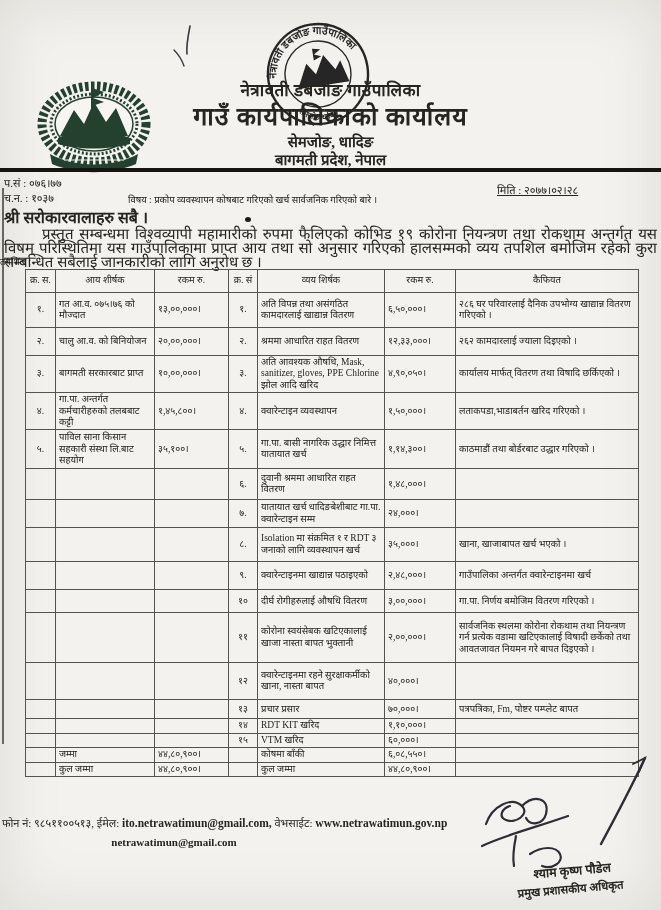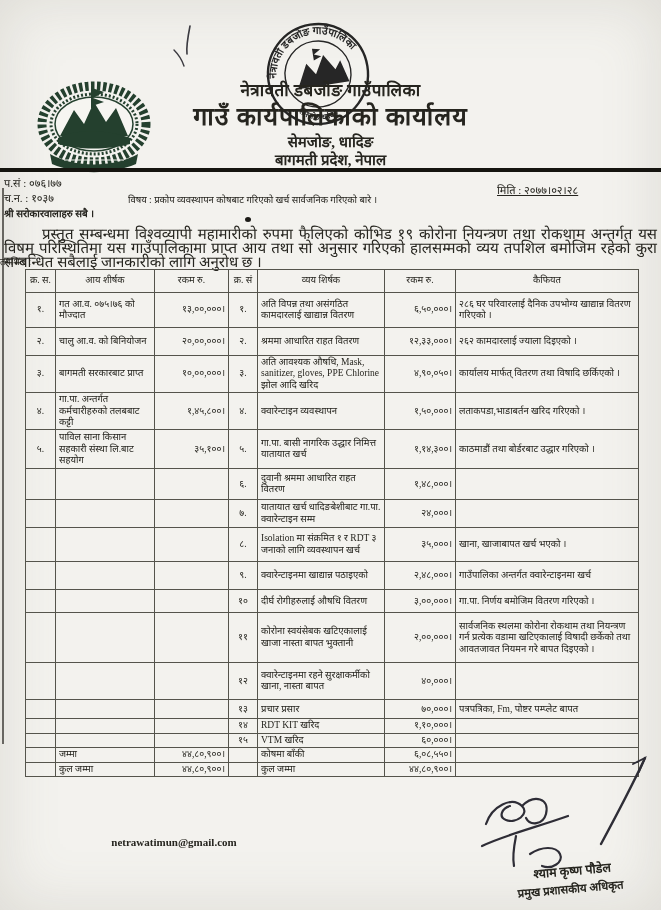--- a/index.html
+++ b/index.html
@@ -15,29 +15,29 @@
   .ctr{left:0;right:0;text-align:center;}
   .t1{top:78px;font-size:17px;font-weight:bold;letter-spacing:.5px;}
   .t2{top:98px;font-size:25px;font-weight:bold;letter-spacing:1px;}
   .t3{top:131px;font-size:15px;font-weight:bold;}
   .t4{top:149px;font-size:15px;font-weight:bold;}
   .rule{top:168px;left:0;right:0;height:4px;background:#15140f;}
   .meta{font-size:11px;line-height:15px;}
   .refblock{left:4px;top:176px;}
   .dateblock{left:497px;top:183px;text-decoration:underline;}
   .subject{left:128px;top:193px;font-size:9.5px;}
-  .salute{left:4px;top:206px;font-size:10px;font-weight:bold;}
+  .salute{left:4px;top:206px;font-size:16px;font-weight:bold;}
   .bodytext{left:4px;top:227px;width:653px;font-size:15px;line-height:14px;text-align:justify;text-indent:38px;}
   .caption{top:255px;left:0;right:40px;text-align:left;font-size:9.5px;}
   table.main{position:absolute;left:25px;top:269px;width:613px;border-collapse:collapse;table-layout:fixed;font-size:9.5px;line-height:1.2;}
   table.main th,table.main td{border:1px solid #55544c;padding:1px 3px;vertical-align:middle;overflow:hidden;}
   table.main th{font-weight:normal;text-align:center;font-size:9.5px;height:20px;}
   td.a-c{text-align:center;}
   td.a-l{text-align:left;}
-  td.a-r{text-align:right;padding-right:5px;}
+  td.a-r{text-align:left;padding-right:5px;}
   .footerline{left:2px;top:815px;font-size:11px;white-space:nowrap;}
   .footerline b{font-size:11.5px;}
   .footer2{left:104px;top:836px;width:140px;text-align:center;font-weight:bold;font-size:11px;}
   .signname{left:502px;top:862px;width:140px;text-align:center;font-weight:bold;font-size:12.5px;transform:rotate(-5deg);}
   .signtitle{left:488px;top:881px;width:165px;text-align:center;font-size:11.5px;font-weight:bold;transform:rotate(-5deg);}
   .scanline{left:2px;top:188px;width:2px;height:556px;background:#3c3b36;opacity:.75;}
   .inkdot{left:245px;top:217px;width:6px;height:5px;background:#1c1b17;border-radius:50%;}
   .stamp{left:262px;top:14px;width:112px;height:120px;transform:rotate(-9deg);opacity:.93;}
   .emblem{left:30px;top:80px;width:128px;height:94px;}
   .sig{left:472px;top:788px;width:110px;height:84px;}
@@ -283,20 +283,27 @@
           <td class="a-l">कुल जम्मा</td>
           <td class="a-r">४४,८०,९००।</td>
           <td class="a-c"></td>
           <td class="a-l">कुल जम्मा</td>
           <td class="a-r">४४,८०,९००।</td>
           <td class="a-l"></td>
         </tr>
       </tbody>
   </table>
 
+  <div class="abs footerline">
+    <span>फोन नं: ९८५११००५१३,</span>
+    <span>ईमेल:</span>
+    <b>ito.netrawatimun@gmail.com,</b>
+    <span>वेभसाईट:</span>
+    <b>www.netrawatimun.gov.np</b>
+  </div>
   <div class="abs footer2">netrawatimun@gmail.com</div>
 
   <svg class="abs sig" viewBox="0 0 110 84">
     <g stroke="#2e2d36" stroke-width="2.2" fill="none" stroke-linecap="round">
       <path d="M14 36 C20 18 40 8 50 18 C58 26 44 36 34 32 C26 29 30 20 38 18"></path>
       <path d="M50 18 C62 6 78 10 74 26 C71 37 58 38 54 30"></path>
       <path d="M10 58 C30 48 62 40 96 28"></path>
       <path d="M44 48 C42 58 40 68 42 78"></path>
       <path d="M58 66 C70 58 84 58 88 66 C92 74 80 82 70 78"></path>
     </g>

